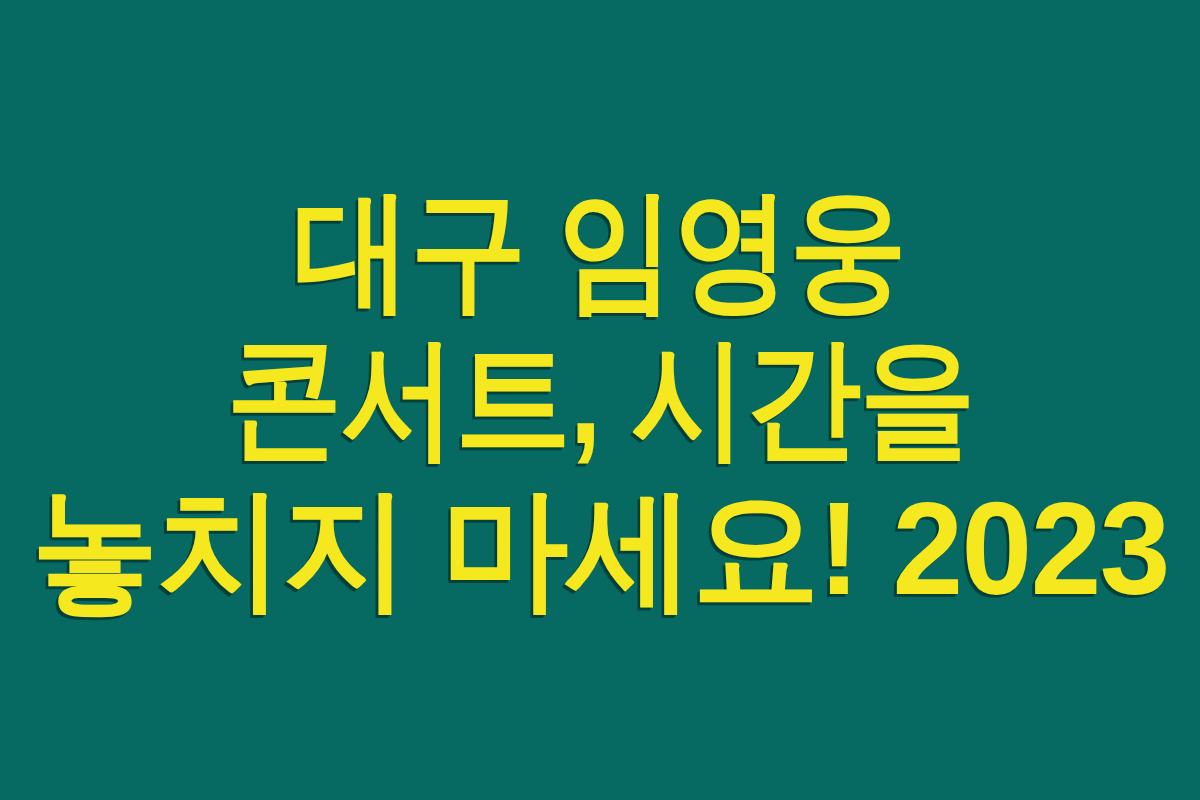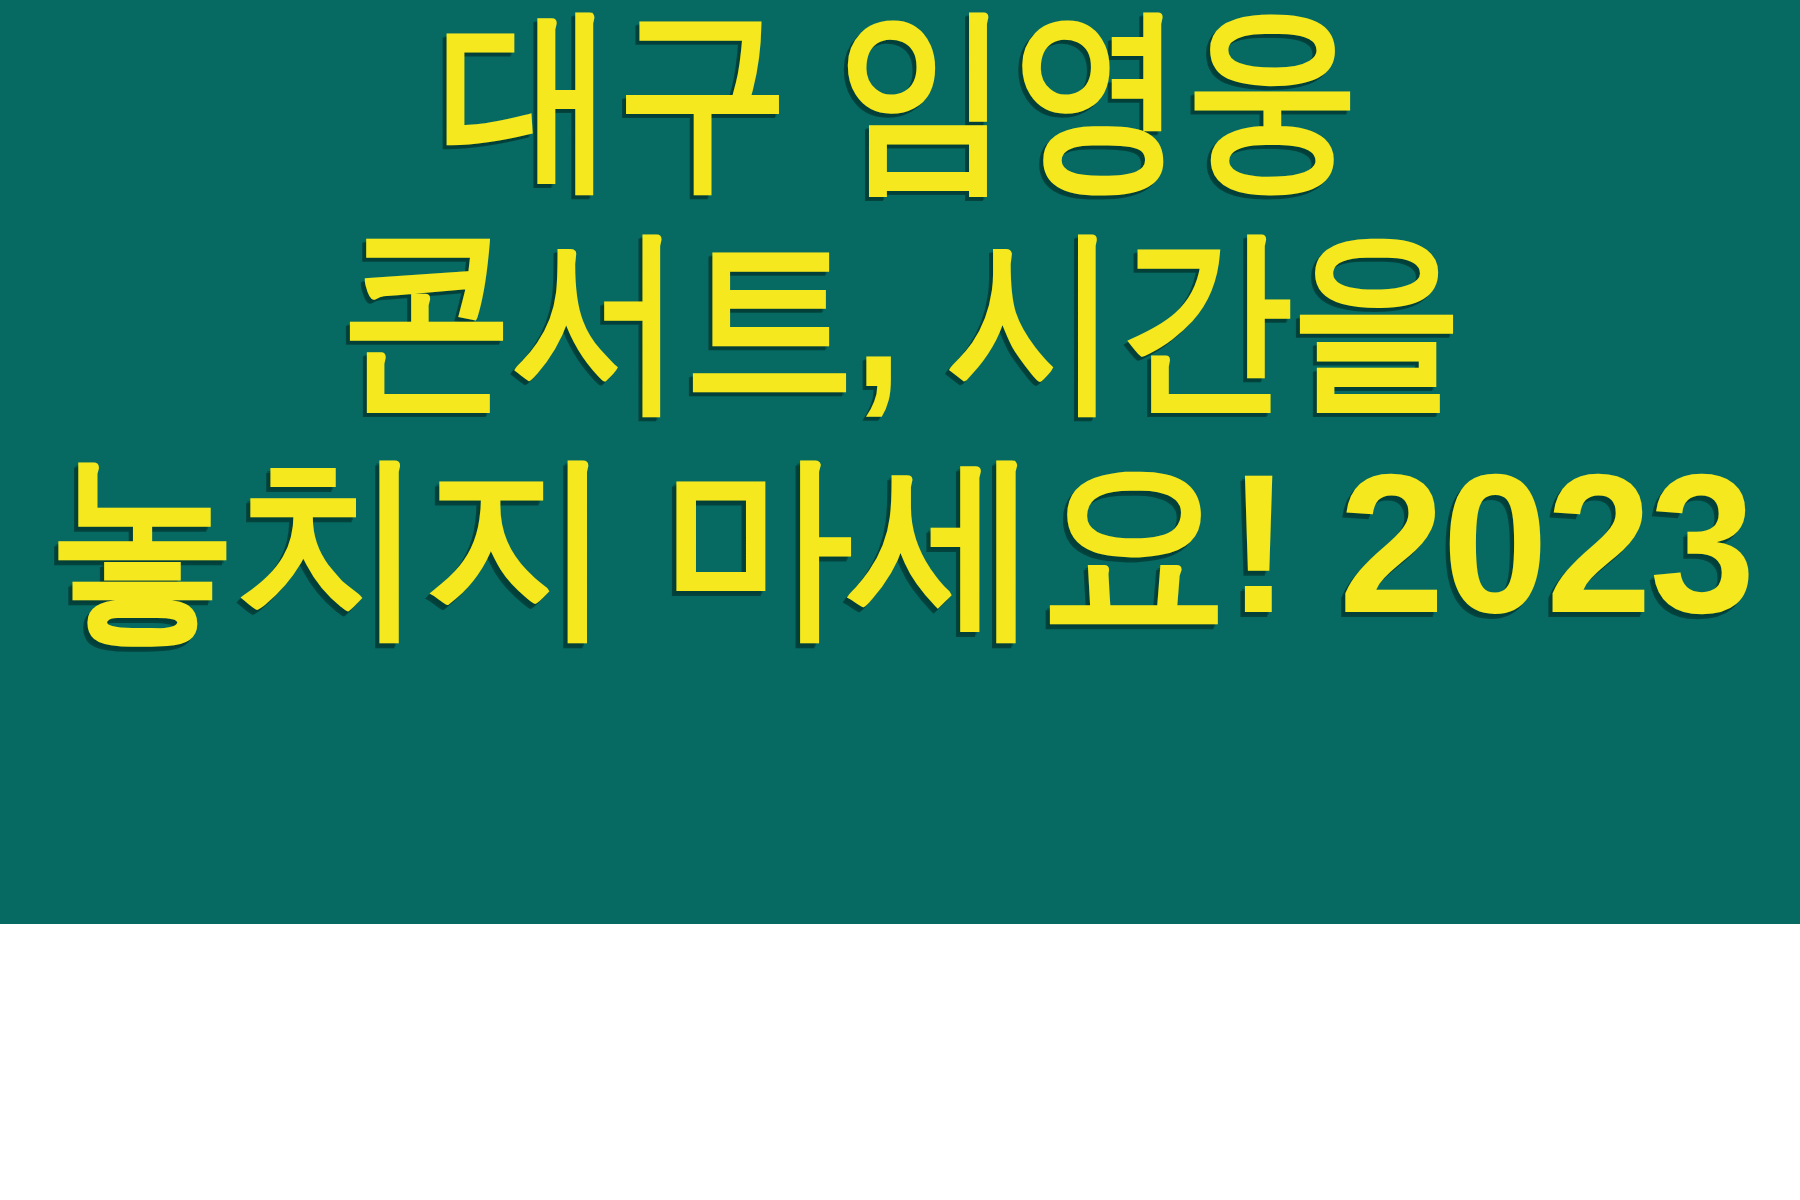--- a/index.html
+++ b/index.html
@@ -11,26 +11,26 @@
   body {
     width: 1200px;
     height: 800px;
     overflow: hidden;
     font-family: "Liberation Sans", "DejaVu Sans", sans-serif;
   }
 
   #banner {
     position: relative;
     width: 1200px;
-    height: 616px;
+    height: 800px;
     background: #066A62;
     display: flex;
     flex-direction: column;
     align-items: center;
-    justify-content: flex-start;
+    justify-content: center;
     box-sizing: border-box;
     overflow: hidden;
   }
 
   #headline {
     display: flex;
     flex-direction: column;
     align-items: center;
     justify-content: center;
     width: 100%;

